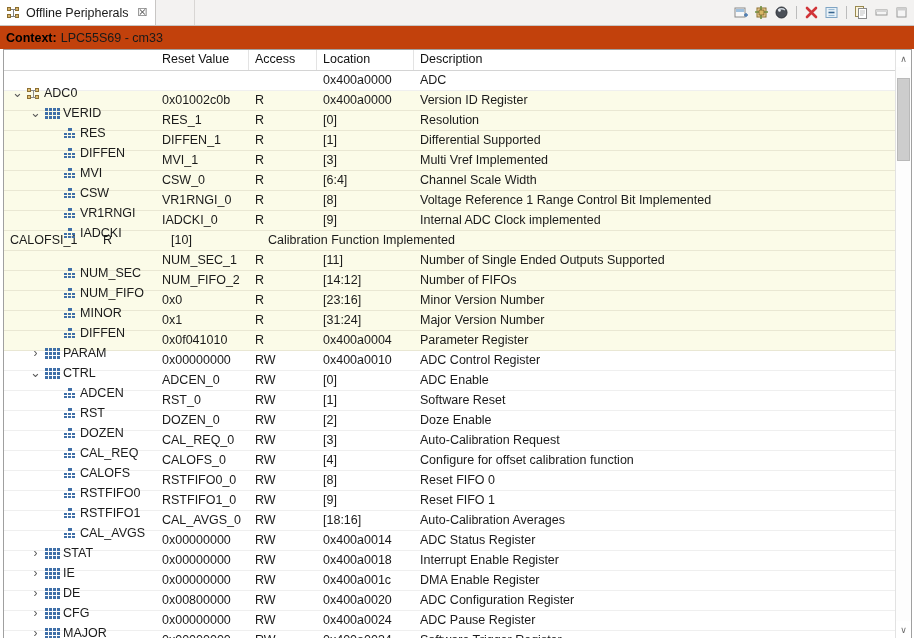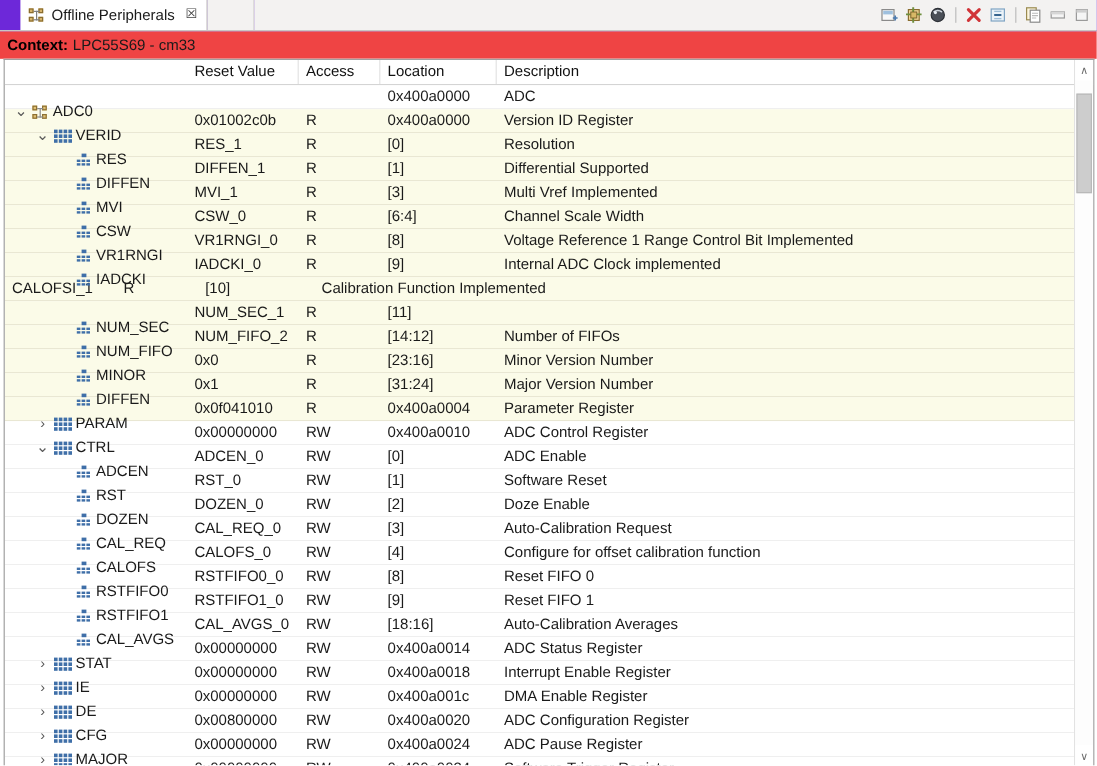--- a/index.html
+++ b/index.html
@@ -11,25 +11,24 @@
     font-size: 12.5px;
     color: #000000;
     -webkit-font-smoothing: antialiased;
   }
   #app { position: relative; width: 914px; height: 638px; overflow: hidden; }
 
   
   .tabbar {
     position: relative;
     height: 25px;
-    background: #6d28d9;
+    background: #eab308;
     border-bottom: 1px solid #c8c6c4;
     display: flex;
     align-items: stretch;
-    padding-left: 17px;
   }
   .tab {
     display: flex; align-items: center;
     gap: 5px;
     height: 100%;
     padding: 0 8px 0 7px;
     background: #ffffff;
     border-right: 1px solid #c8c6c4;
     box-sizing: border-box;
     position: relative;
@@ -76,21 +75,21 @@
     display: inline-block;
     cursor: pointer;
   }
   .tsep { width: 1px; height: 13px; background: #bcbcbc; margin: 0 3px; }
 
   
   .context {
     height: 23px;
     display: flex; align-items: center;
     padding-left: 6px;
-    background: #ef4444;
+    background: #c2410c;
     font-size: 12.5px;
   }
   .context .ctx-label { font-weight: bold; margin-right: 4px; }
   .context .ctx-value { color: #1a1a1a; }
 
   
   .table-wrap {
     position: absolute;
     left: 3px; right: 2px;
     top: 49px;
@@ -507,20 +506,21 @@
               <span class="fdot" style="left: 9px; top: 6px; width: 3px; height: 2px;"></span>
               <span class="fdot" style="left: 1px; top: 9px; width: 3px; height: 2px;"></span>
               <span class="fdot" style="left: 5px; top: 9px; width: 3px; height: 2px;"></span>
               <span class="fdot" style="left: 9px; top: 9px; width: 3px; height: 2px;"></span>
             </span>
             <span class="nlabel">NUM_SEC</span>
           </div>
           <div class="cell col-reset">NUM_SEC_1</div>
           <div class="cell col-access">R</div>
           <div class="cell col-loc">[11]</div>
+          <div class="cell col-desc">Number of Single Ended Outputs Supported</div>
         </div>
         <div class="row shade">
           <div class="cell col-name">
             <span class="indent" style="width: 40px;"></span>
             <span class="twisty none"></span>
             <span class="nicon ic-field">
               <span class="fdot" style="left: 5px; top: 1px; width: 4px; height: 3px;"></span>
               <span class="fdot" style="left: 1px; top: 6px; width: 3px; height: 2px;"></span>
               <span class="fdot" style="left: 5px; top: 6px; width: 3px; height: 2px;"></span>
               <span class="fdot" style="left: 9px; top: 6px; width: 3px; height: 2px;"></span>

